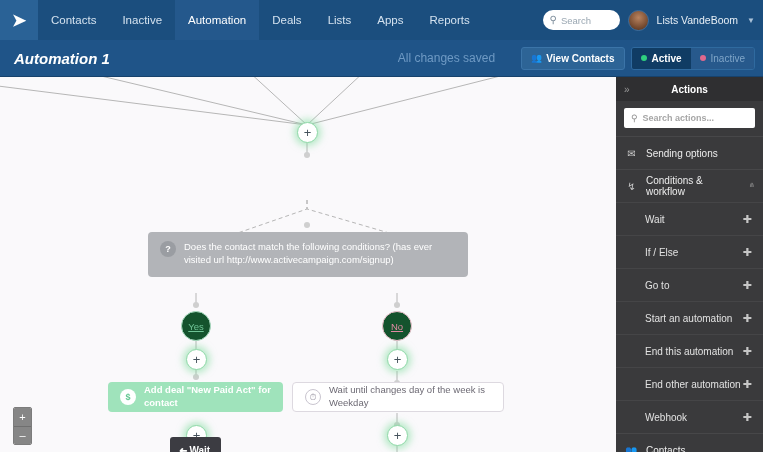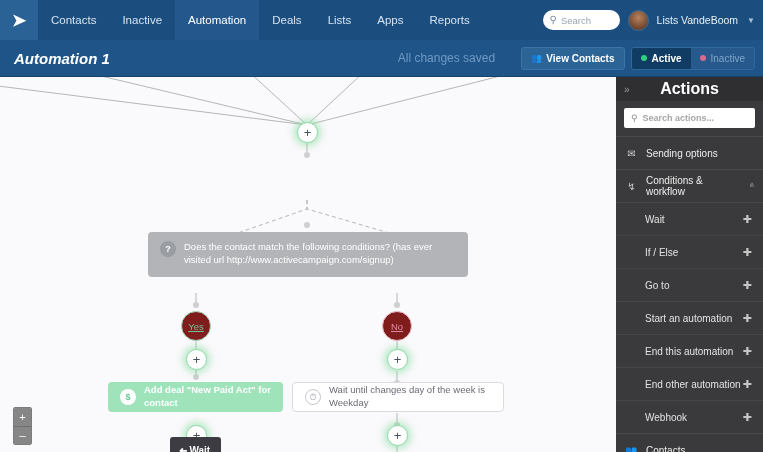--- a/index.html
+++ b/index.html
@@ -84,21 +84,21 @@
 
   .node-plus {
     position: absolute; width: 21px; height: 21px; border-radius: 50%;
     background: #ffffff; border: 1.4px solid #8fd9a8;
     box-shadow: 0 0 7px 3px rgba(126,220,156,0.55);
     display: flex; align-items: center; justify-content: center;
     color: #45525c; font-size: 13px; line-height: 1; cursor: pointer;
   }
   .branch-badge {
     position: absolute; width: 30px; height: 30px; border-radius: 50%;
-    background: #7f1d1d; display: flex; align-items: center; justify-content: center;
+    background: #14532d; display: flex; align-items: center; justify-content: center;
     font-size: 9.5px;
     text-decoration: underline;
   }
   .branch-badge.yes { border: 1px solid #a8dcc0; color: #6fc496; }
   .branch-badge.no  { border: 1px solid #eec3cf; color: #e08aa3; }
 
   .card {
     position: absolute; border-radius: 4px; display: flex; align-items: center;
     gap: 8px; padding: 0 12px; cursor: pointer;
   }
@@ -149,21 +149,21 @@
     position: absolute; top: 77px; right: 0; width: 147px; height: 375px;
     background: #3a3a3c; color: #d8d8d8; overflow: hidden;
   }
   .sb-head {
     height: 24px; background: #2f2f31; display: flex; align-items: center;
     padding: 0 8px; position: relative;
   }
   .sb-head .collapse { font-size: 10px; color: #9a9a9a; cursor: pointer; }
   .sb-head .ttl {
     position: absolute; left: 0; right: 0; text-align: center;
-    font-size: 16px; font-weight: bold; color: #ffffff; pointer-events: none;
+    font-size: 10px; font-weight: bold; color: #ffffff; pointer-events: none;
   }
   .sb-search-wrap { padding: 7px 8px 8px; }
   .sb-search {
     height: 20px; background: #ffffff; border-radius: 2px;
     display: flex; align-items: center; gap: 5px; padding: 0 7px;
   }
   .sb-search .mag { font-size: 9px; color: #8c8c8c; }
   .sb-search .ph { font-size: 9px; color: #a6a6a6; font-weight: bold; }
   .sb-group {
     height: 33px; display: flex; align-items: center; padding: 0 9px; gap: 8px;

